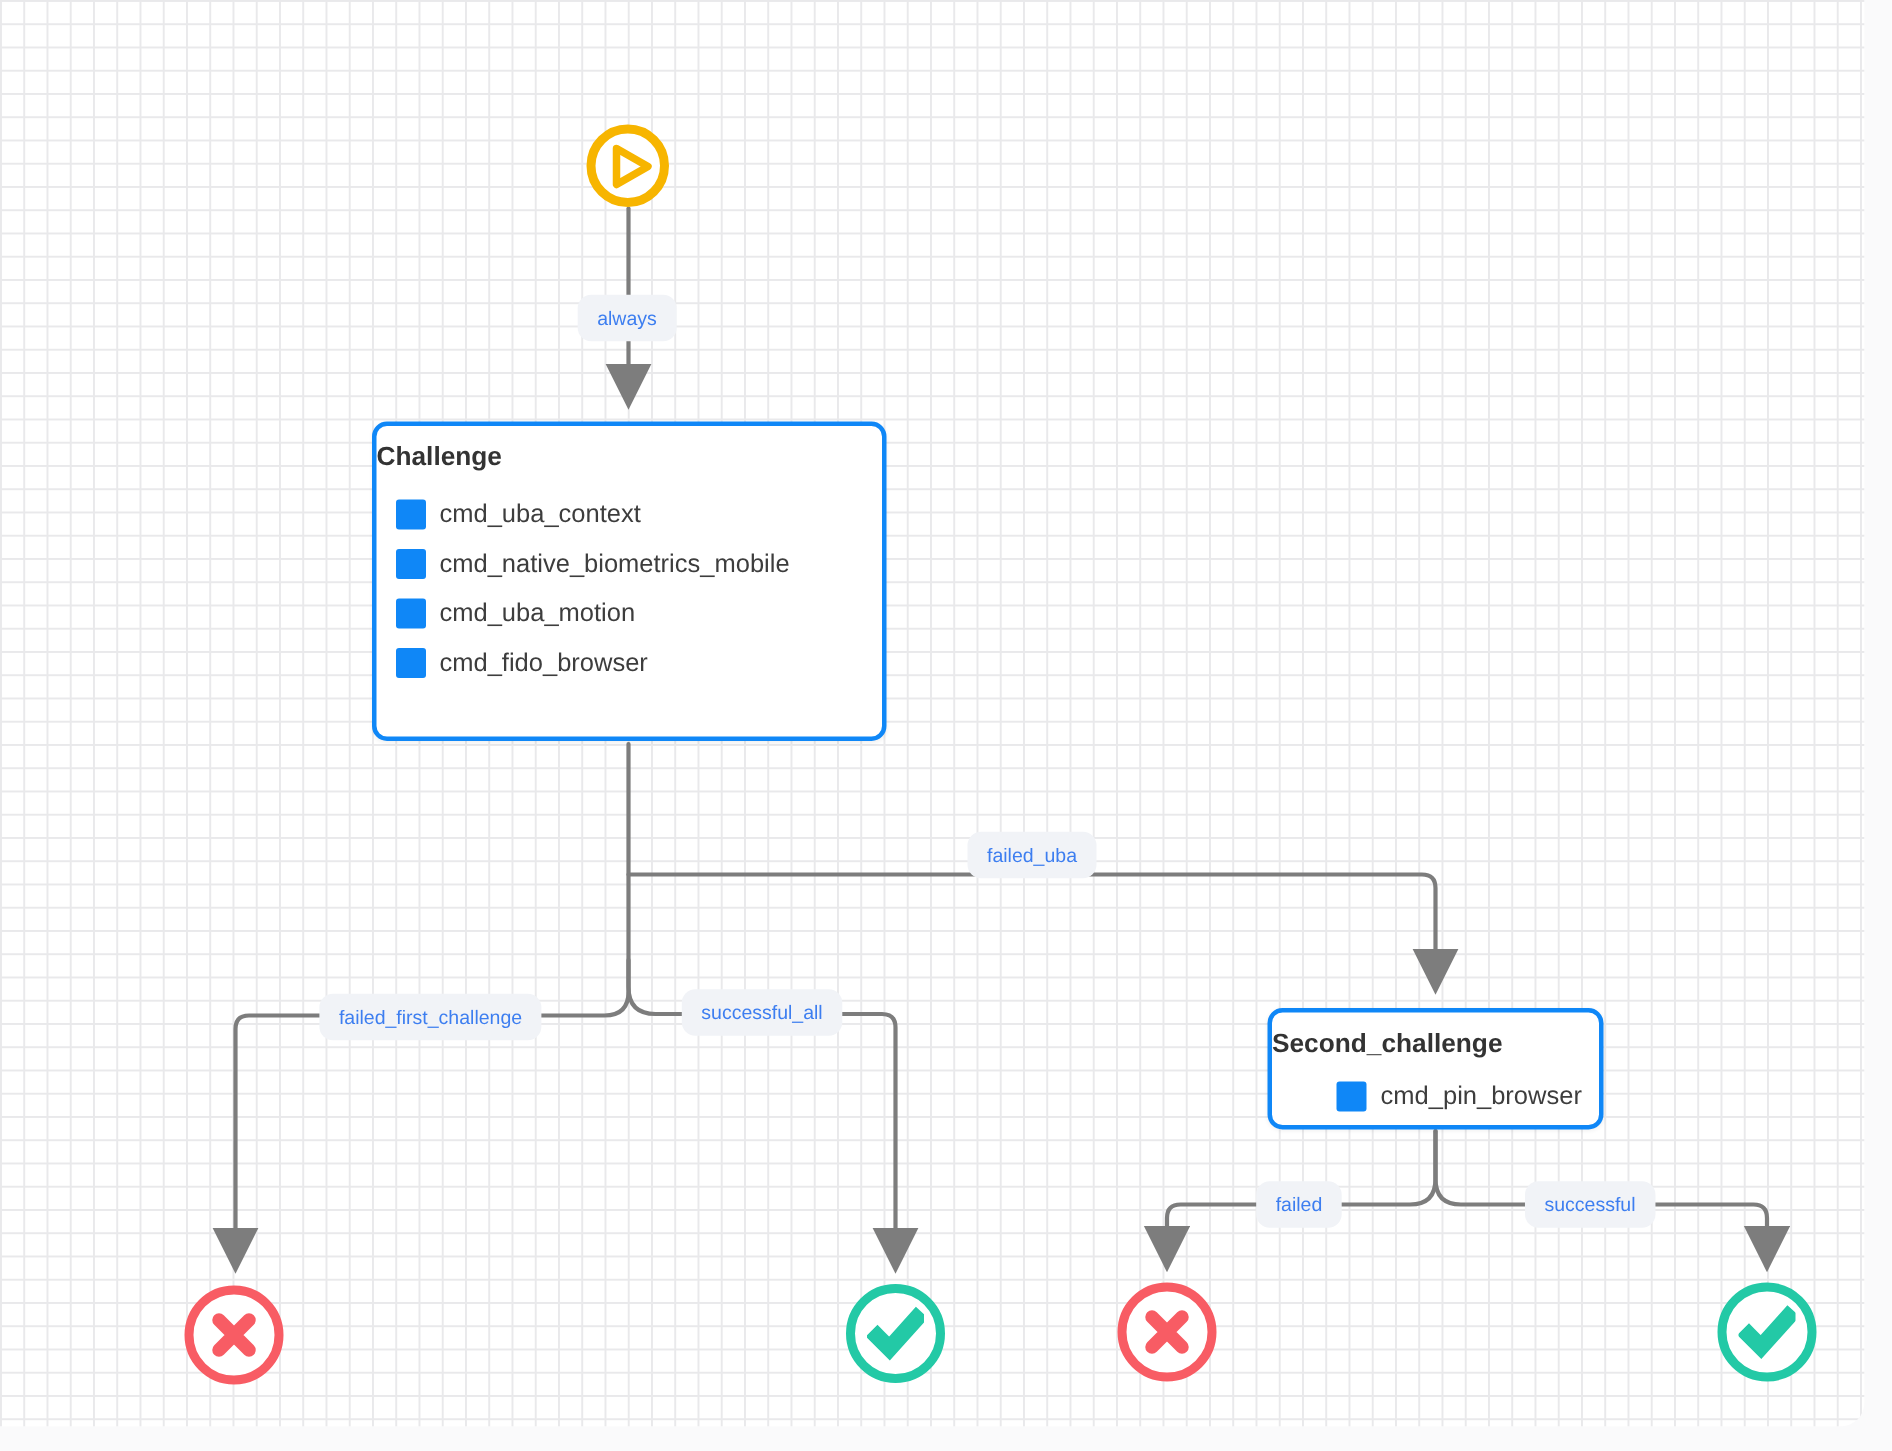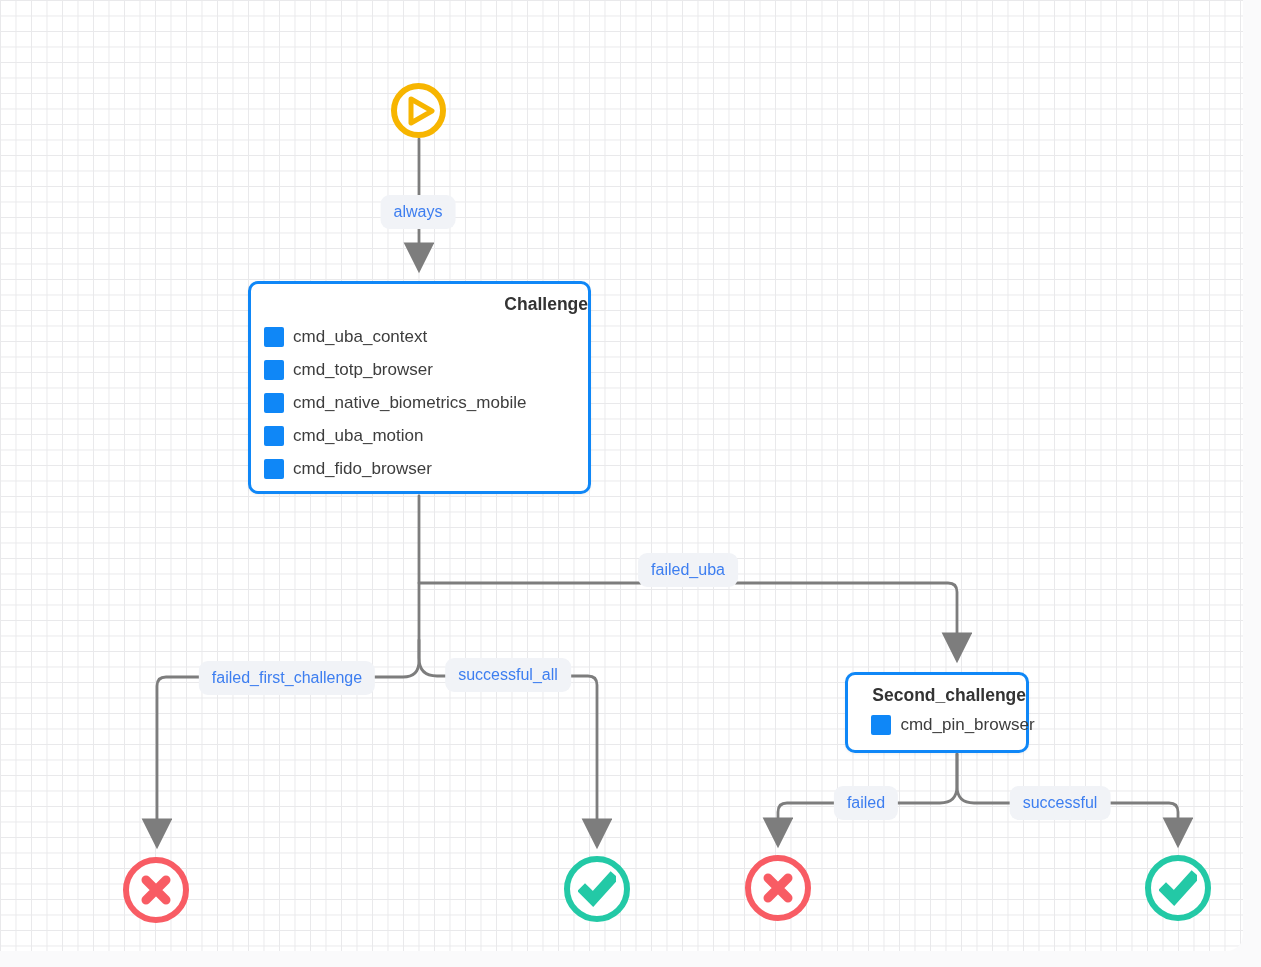--- a/index.html
+++ b/index.html
@@ -28,45 +28,45 @@
   }
   svg.edges{position:absolute;left:0;top:0;width:1261px;height:967px;overflow:visible;}
   svg.edges path.edge{fill:none;stroke:var(--edge);stroke-width:2.8;
     stroke-linecap:round;stroke-linejoin:round;}
   .arrowhead{fill:var(--edge);}
 
   
   .pill{
     position:absolute;transform:translate(-50%,-50%);
     background:var(--edge-label-bg);color:var(--edge-label-text);
-    font-size:16px;line-height:1;padding:9px 13px;border-radius:9px;
+    font-size:13px;line-height:1;padding:9px 13px;border-radius:9px;
     white-space:nowrap;
   }
 
   
   .start-node{
     position:absolute;left:391px;top:83px;width:55px;height:55px;
     border:6px solid var(--start-node);border-radius:50%;background:#fff;
     display:flex;align-items:center;justify-content:center;
   }
 
   
   .cmd-box{
     position:absolute;background:#fff;border:3.5px solid var(--node-border);
     border-radius:10px;box-shadow:0 1px 3px rgba(0,0,0,0.06);
     color:var(--node-text);
   }
   .cmd-box .title{font-weight:bold;font-size:17.5px;color:#333;
-    text-align:right;padding-top:10px;}
+    text-align:left;padding-top:10px;}
   .cmd-box .items{padding:5px 10px 6px 13px;}
-  .cmd-item{display:flex;align-items:center;height:33px;font-size:17px;}
+  .cmd-item{display:flex;align-items:flex-end;height:33px;font-size:17px;}
   .cmd-item .sq{width:20px;height:20px;border-radius:2px;
     background:var(--command-icon);margin-right:9px;flex:0 0 auto;}
   .box-challenge{left:248px;top:281px;width:343px;height:213px;}
-  .box-second{left:845px;top:672px;width:184px;height:81px;}
+  .box-second{left:845px;top:672px;width:224px;height:81px;}
   .box-second .items{display:flex;justify-content:center;padding:2px 6px 6px 6px;margin-left:32px;}
 
   
   .end-node{
     position:absolute;width:66px;height:66px;border-radius:50%;background:#fff;
     display:flex;align-items:center;justify-content:center;
   }
   .end-fail{border:6px solid var(--failure-node);}
   .end-success{border:6px solid var(--success-node);}
   .pos-fail-left{left:123px;top:857px;}
@@ -99,24 +99,20 @@
       <polygon points="-8,-12 13,0 -8,12" fill="none" stroke="var(--start-node)" stroke-width="5" stroke-linejoin="round"></polygon>
     </svg>
   </div>
 
   <div class="cmd-box box-challenge">
     <div class="title">Challenge</div>
     <div class="items">
       <div class="cmd-item">
         <span class="sq"></span>
         <span>cmd_uba_context</span>
-      </div>
-      <div class="cmd-item">
-        <span class="sq"></span>
-        <span>cmd_totp_browser</span>
       </div>
       <div class="cmd-item">
         <span class="sq"></span>
         <span>cmd_native_biometrics_mobile</span>
       </div>
       <div class="cmd-item">
         <span class="sq"></span>
         <span>cmd_uba_motion</span>
       </div>
       <div class="cmd-item">

